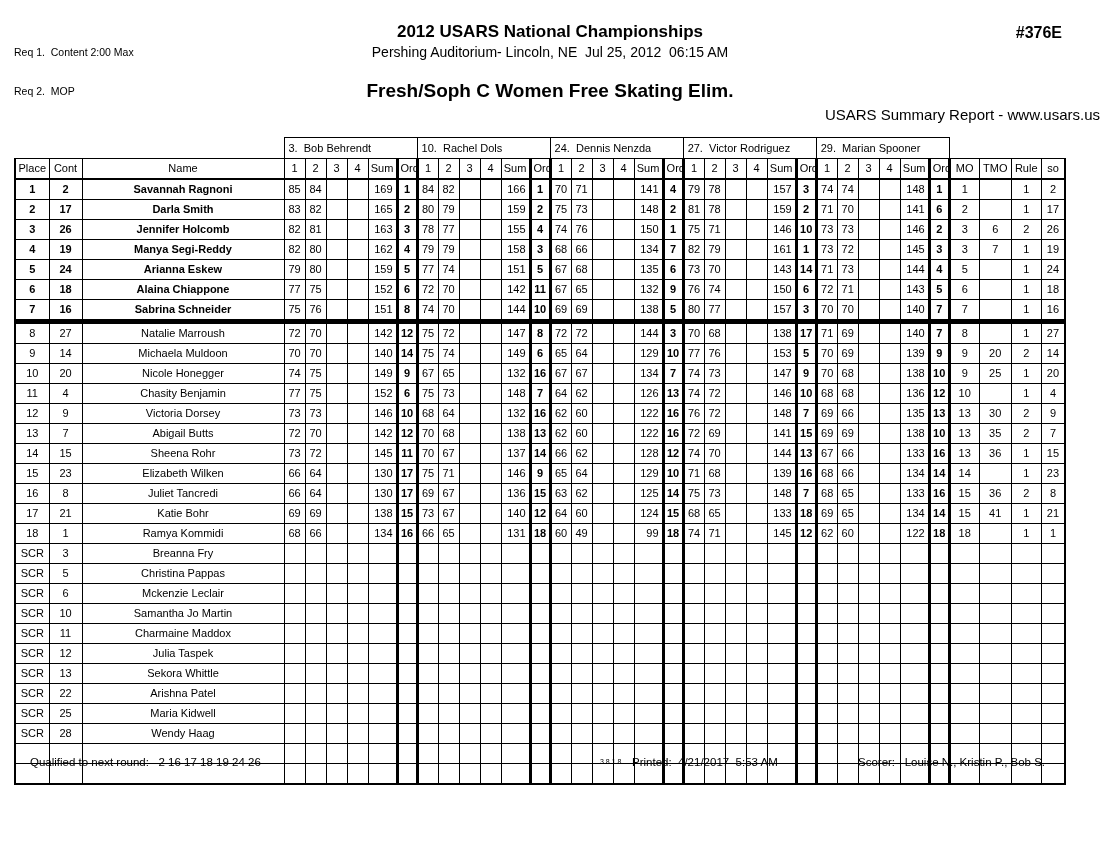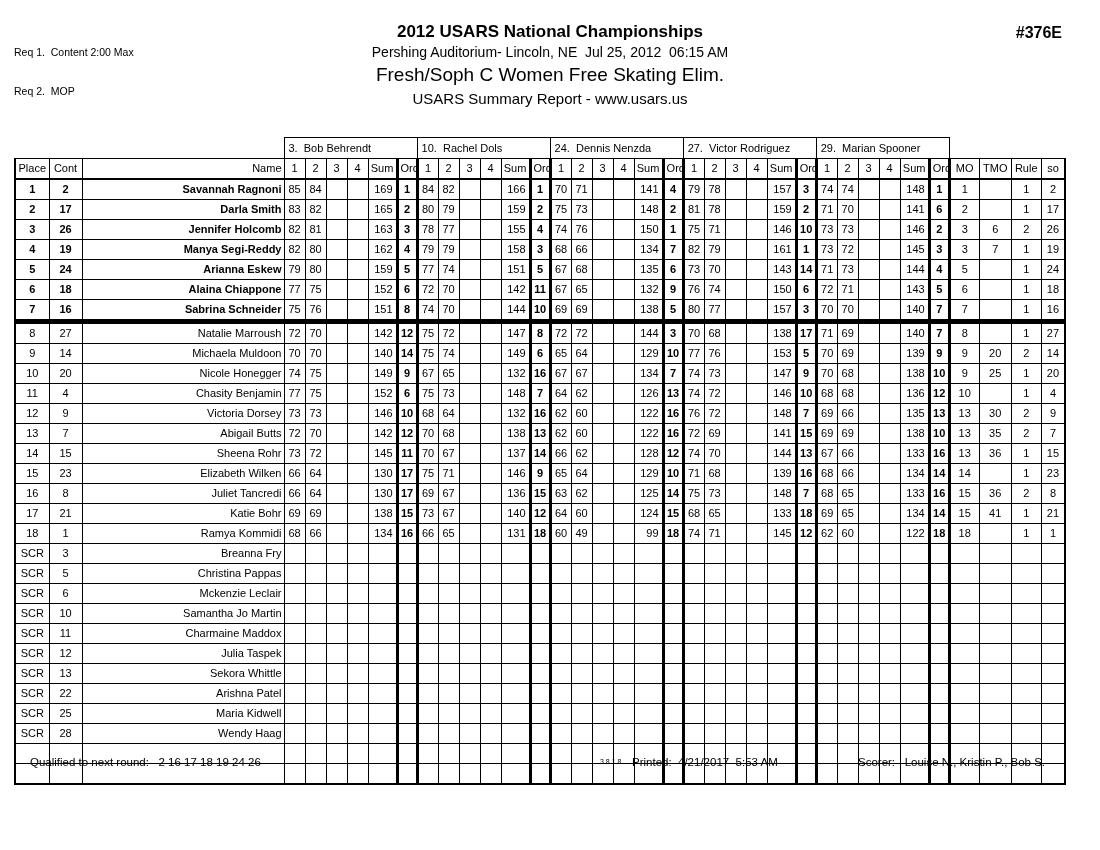--- a/index.html
+++ b/index.html
@@ -3,29 +3,29 @@
 <meta charset="utf-8">
 <style>
   html,body{margin:0;padding:0;background:#fff;}
   .page{position:relative;width:1100px;height:850px;background:#fff;color:#000;
         font-family:"Liberation Sans",sans-serif;overflow:hidden;}
   .req{position:absolute;left:14px;top:20px;font-size:10.5px;line-height:13px;white-space:pre;}
   .evt-num{position:absolute;right:38px;top:24px;font-size:16px;font-weight:bold;}
   .titles{position:absolute;left:0;right:0;top:22px;text-align:center;}
   .t1{font-size:17px;font-weight:bold;}
   .t2{font-size:14px;margin-top:2px;white-space:pre;}
-  .t3{font-size:19px;font-weight:normal;margin-top:4px;}
-  .t4{font-size:15px;margin-top:4px;}
+  .t3{font-size:19px;font-weight:bold;margin-top:20px;}
+  .t4{font-size:15px;margin-top:4px;text-align:right;}
   table{position:absolute;left:14px;top:137px;border-collapse:collapse;table-layout:fixed;
         width:1050px;font-size:11px;}
   th,td{border:1px solid #000;height:19px;padding:0 2px;overflow:hidden;white-space:nowrap;
         font-weight:normal;text-align:center;line-height:1;}
   th.judge{text-align:left;white-space:pre;height:20px;padding-left:4px;}
   .nb{border:none;}
-  td.c-name,th.h-name{text-align:right;}
+  td.c-name,th.h-name{text-align:center;}
   td.c-sum{text-align:right;padding-right:3px;}
   .b-ord{border-left:3px solid #000;border-right:3px solid #000;}
   td.b-ord{font-weight:bold;}
   tr.bold td.c-place,tr.bold td.c-cont,tr.bold td.c-name{font-weight:bold;}
   tr.cut td{border-bottom:5px solid #000;}
   thead tr:nth-child(2) th{border-bottom:2px solid #000;}
   tbody tr:last-child td{border-bottom:2px solid #000;}
   td.c-place,th.h-place{border-left:2px solid #000;}
   td.c-so,th.h-so{border-right:2px solid #000;}
   .footer{position:absolute;left:0;top:756px;width:1100px;font-size:11.5px;}

